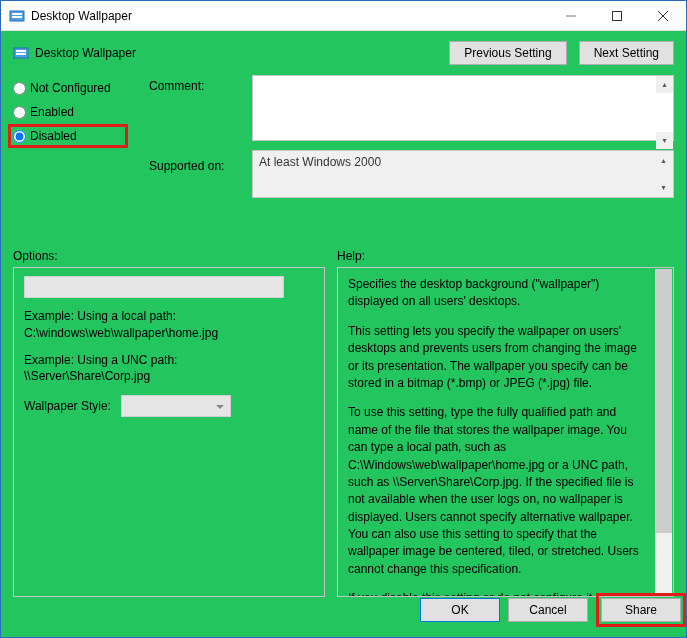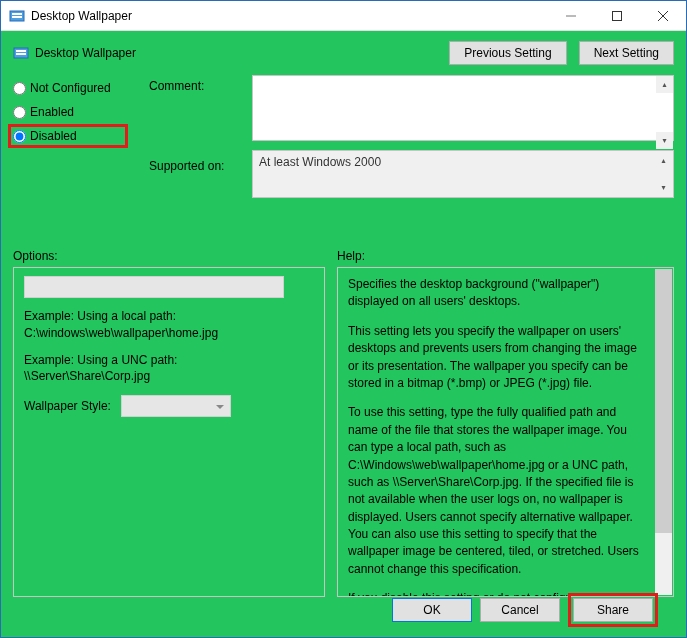--- a/index.html
+++ b/index.html
@@ -37,21 +37,21 @@
 .field-label { margin-bottom: 6px; }
 .disabled-input { width: 260px; height: 22px; background: #e6e6e6; border: 1px solid #d0d0d0; margin-bottom: 10px; }
 .example { margin-bottom: 10px; line-height: 1.4; }
 .style-row { display: flex; align-items: center; gap: 10px; }
 .disabled-select { width: 110px; height: 22px; background: #e6e6e6; border: 1px solid #d0d0d0; position: relative; }
 .disabled-select::after { content: ""; position: absolute; right: 6px; top: 9px; border-left: 4px solid transparent; border-right: 4px solid transparent; border-top: 4px solid #888; }
 .help-text { line-height: 1.45; padding-right: 14px; }
 .help-text p { margin: 0 0 12px 0; }
 .help-scrollbar { position: absolute; right: 1px; top: 1px; bottom: 1px; width: 17px; background: #f0f0f0; }
 .help-thumb { position: absolute; left: 0; right: 0; top: 0; height: 264px; background: #cdcdcd; }
-.footer { position: absolute; bottom: 10px; right: 28px; display: flex; gap: 8px; align-items: center; padding-left: 14px; }
+.footer { position: absolute; bottom: 10px; right: 0; display: flex; gap: 8px; align-items: center; padding-left: 14px; }
 .footer .btn { width: 80px; text-align: center; }
 .ok-btn { border: 1px solid #0078d7; }
 .apply-wrap { border: 3px solid #e21b1b; padding: 2px; }
 .tri { font-size: 8px; color: #555; }
 </style>
 </head>
 <body>
 
 <div class="window">
   <div class="titlebar">

